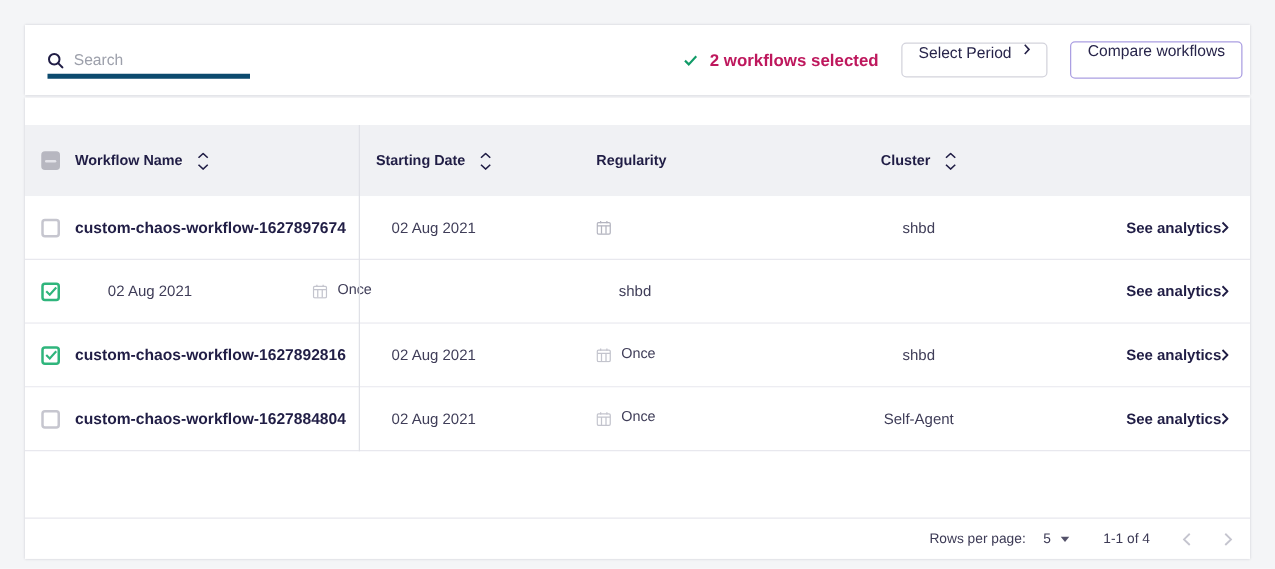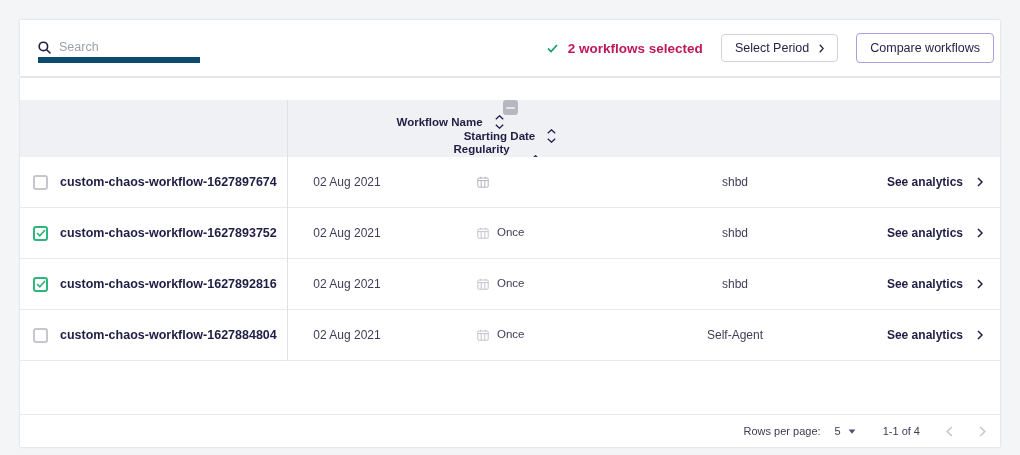--- a/index.html
+++ b/index.html
@@ -11,34 +11,34 @@
   .page { position:relative; width:1020px; height:455px; }
 
   
   .toolbar-card {
     position:absolute; left:20px; top:20px; width:980px; height:56px;
     background:#fff; box-shadow:0 0 2px rgba(27,27,51,.18);
     display:flex; align-items:center; justify-content:space-between;
     padding:0 6px 0 18px;
   }
   .search { display:flex; align-items:center; gap:8px;
-    border-bottom:6px solid #0c4a6e; width:162px; height:26px; margin-top:4px; }
+    border-bottom:4px solid #0c4a6e; width:162px; height:26px; margin-top:4px; }
   .search svg { flex:none; }
   .search input {
     border:none; outline:none; background:transparent;
     font-family:inherit; font-size:12.5px; color:#333; width:126px; padding:0;
   }
   .search input::placeholder { color:#9da0ab; }
 
   .toolbar-right { display:flex; align-items:center; gap:18px; }
   .selection-status { display:flex; align-items:center; gap:10px;
     font-weight:bold; font-size:13.5px; color:#be185d; }
   .btn {
     background:#fff; border:1px solid #d3d3dc; border-radius:4px;
-    height:28px; display:inline-flex; align-items:center;
+    height:28px; display:inline-flex; align-items:flex-start;
     font-family:inherit; font-size:12.5px; color:#27244a; cursor:pointer;
   }
   .btn-select-period { padding:0 13px; gap:10px; }
   .select-outlined {
     position:relative; width:93px; height:28px; background:#fff;
     border:1px solid #cfd0d9; border-radius:4px; cursor:pointer;
     display:flex; align-items:center; justify-content:space-between;
     padding:0 9px 0 10px;
   }
   .select-outlined .nlabel {
@@ -50,35 +50,35 @@
     border-right:4px solid transparent; border-top:5px solid #8a8a97; }
   .btn-compare { border-color:#ab9fe2; height:30px; padding:0 13px; border-radius:4px; }
 
   
   .table-card {
     position:absolute; left:20px; top:78px; width:980px; height:369px;
     background:#fff; box-shadow:0 0 2px rgba(27,27,51,.18);
   }
   .thead {
     position:absolute; top:22px; left:0; right:0; height:57px;
-    background:#f0f1f4; display:flex; align-items:center;flex-direction:column;
+    background:#f0f1f4; display:flex; align-items:center;
   }
   .tbody { position:absolute; top:79px; left:0; right:0; }
   .row { height:51px; border-bottom:1px solid #e8e8ee;
     display:flex; align-items:center; background:#fff; }
   .v-divider { position:absolute; left:267px; top:22px; width:1px; height:261px;
     background:#e0e1e7; }
 
   .col-check   { width:40px; padding-left:13px; display:flex; }
   .col-name    { width:227px; display:flex; align-items:center; }
   .col-date    { width:120px; display:flex; align-items:center; justify-content:center;text-align:right; }
   .col-reg     { width:253px; padding-left:70px; display:flex; align-items:center; gap:8px; }
   .col-cluster { width:150px; display:flex; align-items:center; justify-content:center; }
   .col-action  { flex:1; display:flex; align-items:center; justify-content:flex-end;
-                 gap:14px; padding-right:17px; }
+                 gap:0; padding-right:17px; }
 
   .th { font-size:11.5px; font-weight:bold; color:#201d45; }
   .sort { display:flex; flex-direction:column; gap:4px; margin-left:12px; }
   .wf-name { font-size:12.5px; font-weight:bold; color:#201d45; }
   .cell-text { font-size:12px; color:#3f3d58; }
   .reg-text { font-size:11.5px; color:#3f3d58; line-height:1.35; }
   .action-label { font-size:12px; font-weight:bold; color:#201d45; cursor:pointer; }
 
   
   .checkbox { width:15px; height:15px; border:2px solid #c6c6cf; border-radius:3px;
@@ -230,23 +230,20 @@
       </div>
 
       <div class="row">
         <div class="col-check">
           <div class="checkbox checked">
             <svg width="10" height="8" viewBox="0 0 10 8" fill="none">
                 <polyline points="1,4 3.8,6.8 9,1" stroke="#2FB57C" stroke-width="1.7" fill="none"></polyline>
               </svg>
           </div>
         </div>
-        <div class="col-name">
-            <span class="wf-name">custom-chaos-workflow-1627893752</span>
-          </div>
         <div class="col-date">
             <span class="cell-text">02 Aug 2021</span>
           </div>
         <div class="col-reg">
           <span style="display:flex;">
             <svg width="12" height="12" viewBox="0 0 12 12" fill="none" stroke="#c3c4cd" stroke-width="1">
               <rect x="0.8" y="2" width="10.4" height="9.2" rx="1"></rect>
                 <line x1="0.8" y1="4.6" x2="11.2" y2="4.6"></line>
                 <line x1="3.5" y1="0.8" x2="3.5" y2="2.6"></line>
                 <line x1="8.5" y1="0.8" x2="8.5" y2="2.6"></line>

